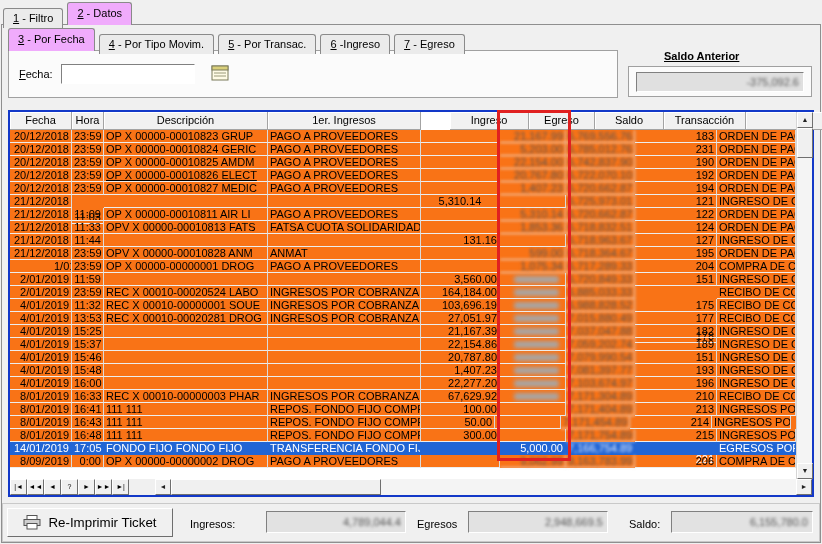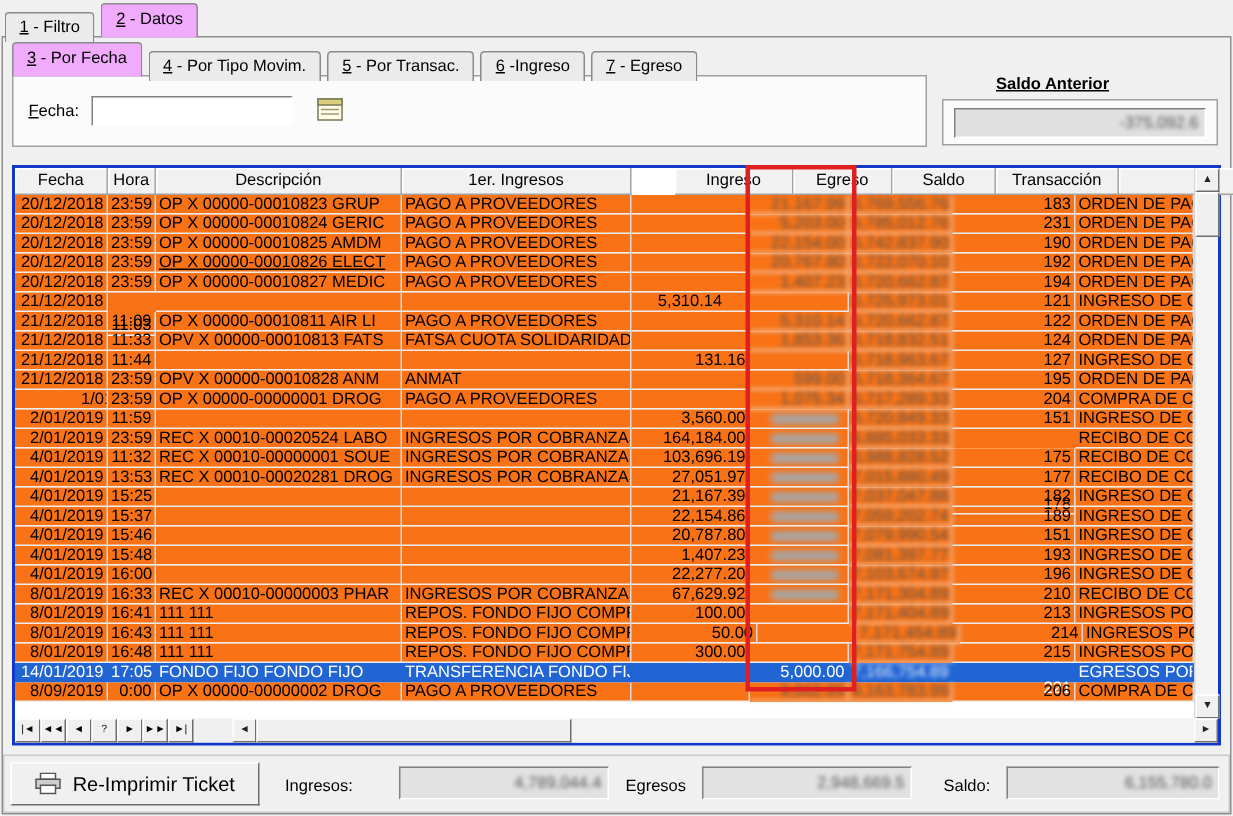--- a/index.html
+++ b/index.html
@@ -378,21 +378,21 @@
         <div class="cell a-right" style="width: 66px;"></div>
         <div class="cell a-right redacted" style="width: 69px;">7,171,404.89</div>
         <div class="cell a-right" style="width: 82px;">213</div>
         <div class="cell a-left" style="width: 79px;">INGRESOS POR</div>
       </div>
       <div class="grid-row">
         <div class="cell a-right" style="width: 62px;">8/01/2019</div>
         <div class="cell a-right" style="width: 32px;">16:43</div>
         <div class="cell a-left" style="width: 164px;">111 111</div>
         <div class="cell a-left" style="width: 153px;">REPOS. FONDO FIJO COMPRAS</div>
-        <div class="cell a-right" style="width: 84px;">50.00</div>
+        <div class="cell a-right" style="width: 74px;">50.00</div>
         <div class="cell a-right" style="width: 66px;"></div>
         <div class="cell a-right redacted" style="width: 69px;">7,171,454.89</div>
         <div class="cell a-right" style="width: 82px;">214</div>
         <div class="cell a-left" style="width: 79px;">INGRESOS POR</div>
       </div>
       <div class="grid-row">
         <div class="cell a-right" style="width: 62px;">8/01/2019</div>
         <div class="cell a-right" style="width: 32px;">16:48</div>
         <div class="cell a-left" style="width: 164px;">111 111</div>
         <div class="cell a-left" style="width: 153px;">REPOS. FONDO FIJO COMPRAS</div>

